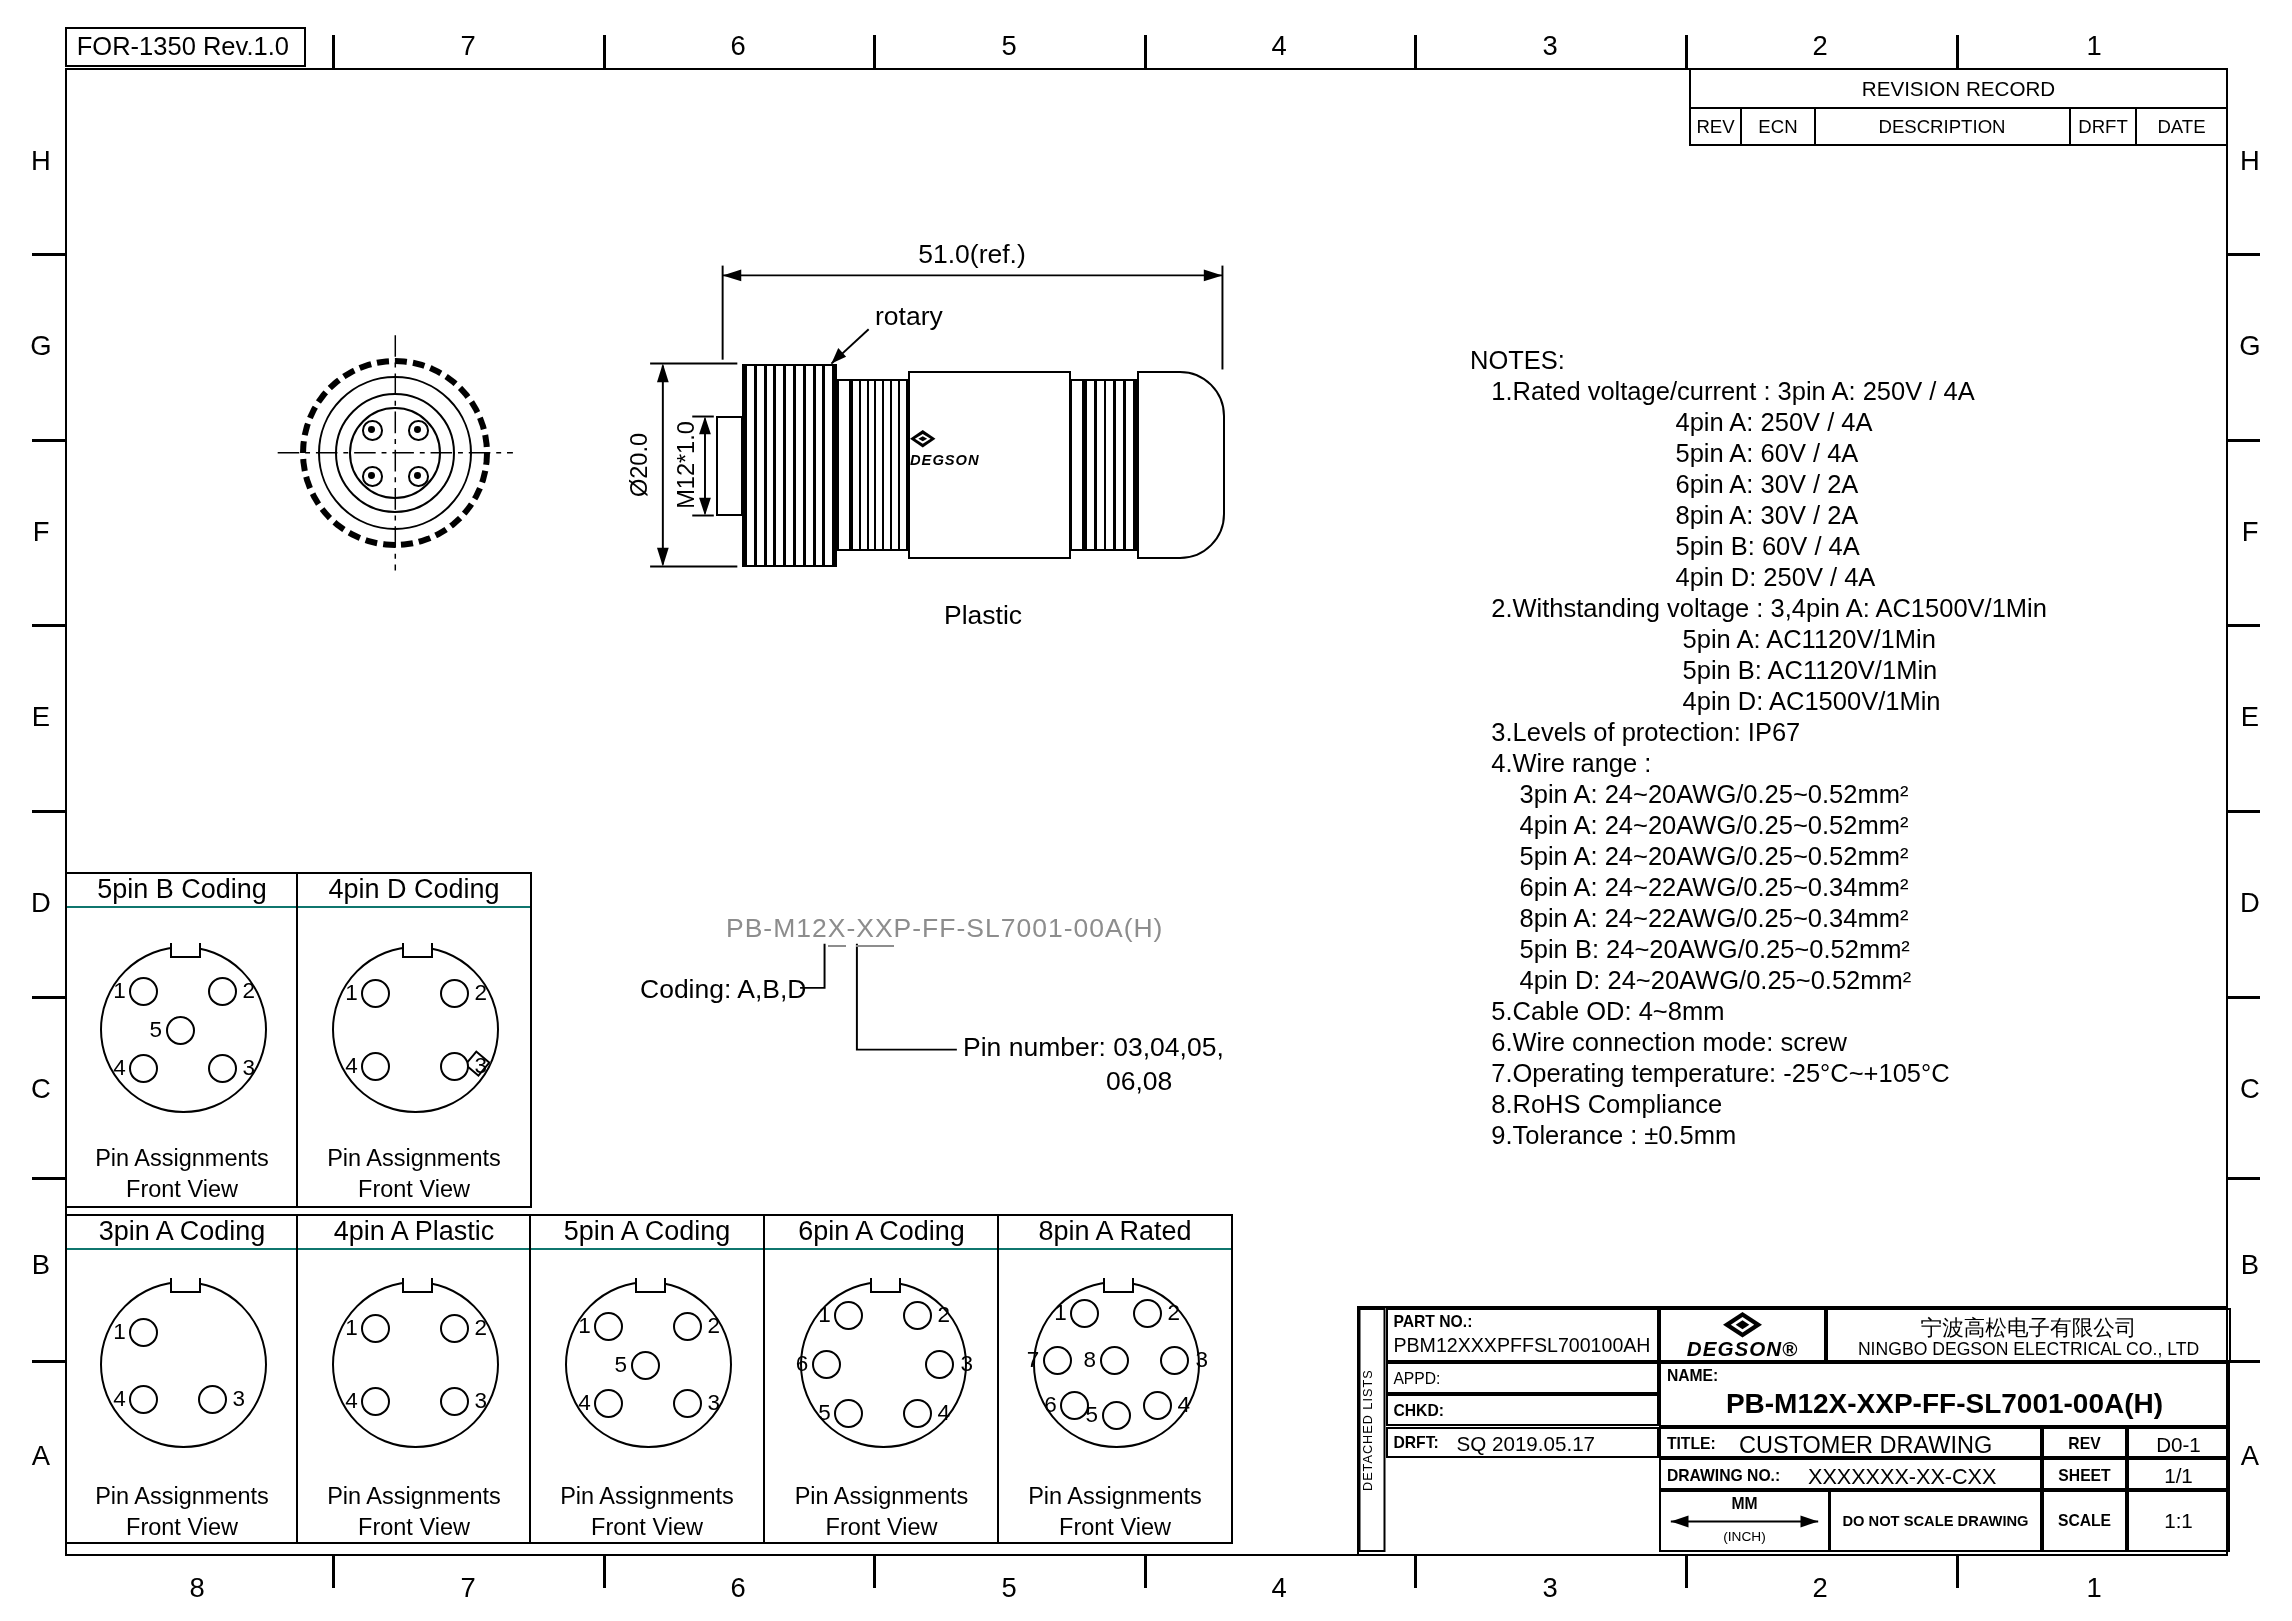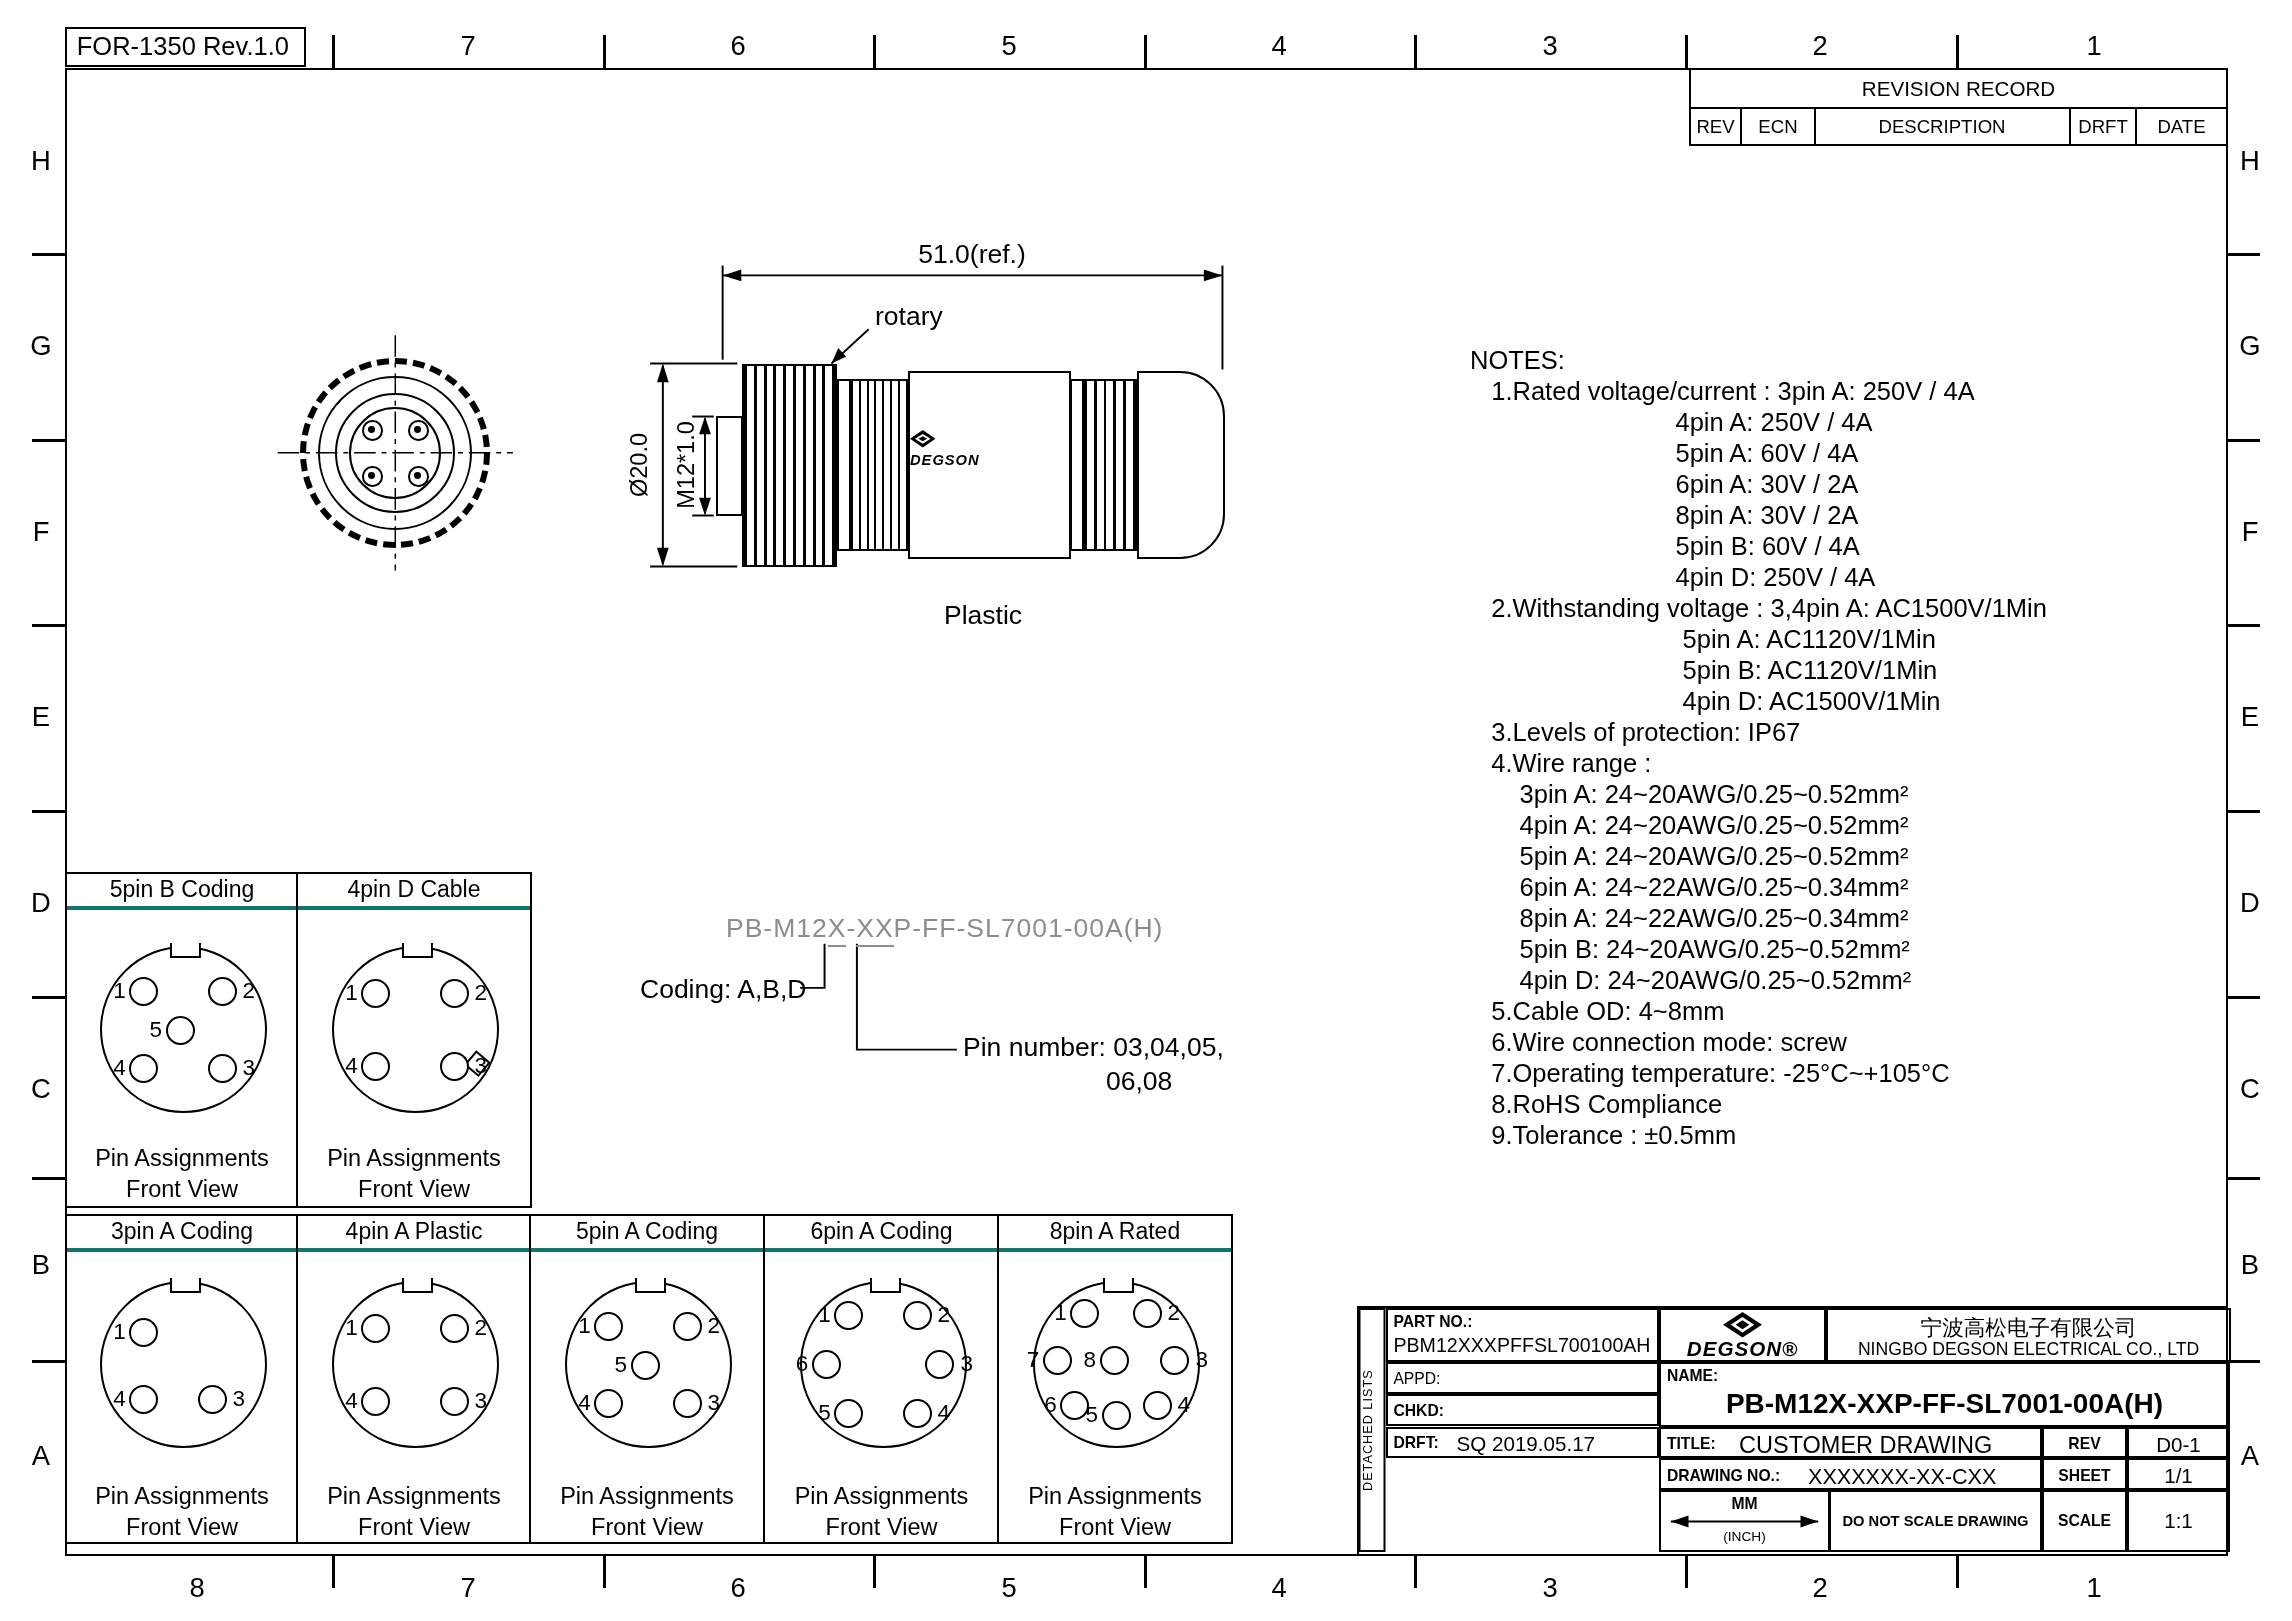--- a/index.html
+++ b/index.html
@@ -38,21 +38,21 @@
   .bodylogo{position:absolute;left:0;right:0;top:57px;text-align:left;}
   .bodylogo .t{font-size:14.7px;font-weight:bold;font-style:italic;letter-spacing:1px;}
   
   .pn-gray{position:absolute;left:726px;top:913px;font-size:26.5px;letter-spacing:1px;color:#8d8d8d;white-space:nowrap;}
   .pn-gray .u{border-bottom:2px solid #8d8d8d;padding-bottom:2px;}
   
   .notes{position:absolute;left:1470px;top:345px;}
   .note-line{white-space:pre;font-size:25.5px;line-height:31px;}
   
   .pinbox{position:absolute;border:2.9px solid #000;box-sizing:border-box;background:#fff;}
-  .pb-title{position:absolute;left:0;right:0;top:0;height:32px;line-height:30px;text-align:center;font-size:23px;border-bottom:4px solid #0f766e;}
+  .pb-title{position:absolute;left:0;right:0;top:0;height:32px;line-height:30px;text-align:center;font-size:27px;border-bottom:2px solid #0f766e;}
   .pcwrap{position:absolute;width:167px;height:167px;}
   .pc{position:absolute;inset:0;border:2.9px solid #000;border-radius:50%;}
   .keynotch{position:absolute;left:70px;top:-2.9px;width:27.4px;height:12.7px;background:#fff;border:2.9px solid #000;border-top:none;}
   .dnotch{position:absolute;left:136px;top:108px;width:14.7px;height:14.7px;background:#fff;border:2.9px solid #000;transform:rotate(40deg);}
   .pin{position:absolute;width:29px;height:29px;border:2.9px solid #000;border-radius:50%;box-sizing:border-box;background:#fff;}
   .pin-lbl{position:absolute;font-size:22.5px;width:19.6px;text-align:center;}
   .pb-cap{position:absolute;left:0;right:0;text-align:center;font-size:23.5px;}
   
   .tb{position:absolute;left:1357px;top:1306px;width:871px;height:250px;border:2.9px solid #000;box-sizing:border-box;}
   .cell{position:absolute;border:2px solid #000;box-sizing:border-box;}
@@ -251,21 +251,21 @@
       <div class="pin" style="left:29px;top:108px"></div>
       <div class="pin-lbl" style="left:9.8px;top:109px">4</div>
       <div class="pin" style="left:108px;top:108px"></div>
       <div class="pin-lbl" style="left:139px;top:109px">3</div>
     </div>
     <div class="pb-cap" style="top:271px">Pin Assignments</div>
     <div class="pb-cap" style="top:302px">Front View</div>
   </div>
 
   <div class="pinbox" style="left:296px;top:872px;width:236px;height:336px">
-    <div class="pb-title">4pin D Cable</div>
+    <div class="pb-title">4pin D Coding</div>
     <div class="pcwrap" style="left:34px;top:72px">
       <div class="pc"></div>
       <div class="keynotch"></div>
       <div class="dnotch"></div>
       <div class="pin" style="left:29px;top:33px"></div>
       <div class="pin-lbl" style="left:9.8px;top:34px">1</div>
       <div class="pin" style="left:108px;top:33px"></div>
       <div class="pin-lbl" style="left:139px;top:34px">2</div>
       <div class="pin" style="left:29px;top:106px"></div>
       <div class="pin-lbl" style="left:9.8px;top:107px">4</div>

